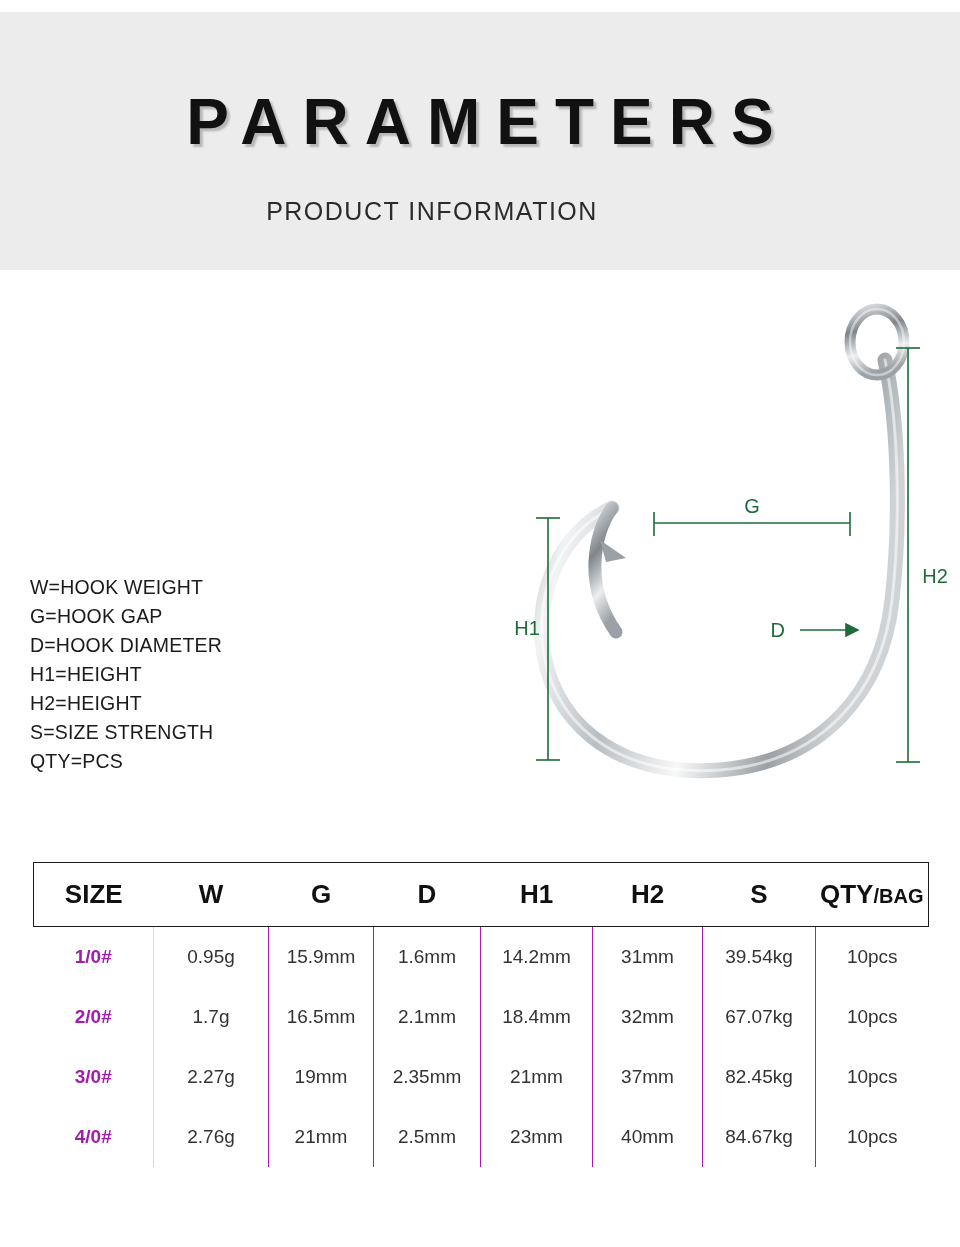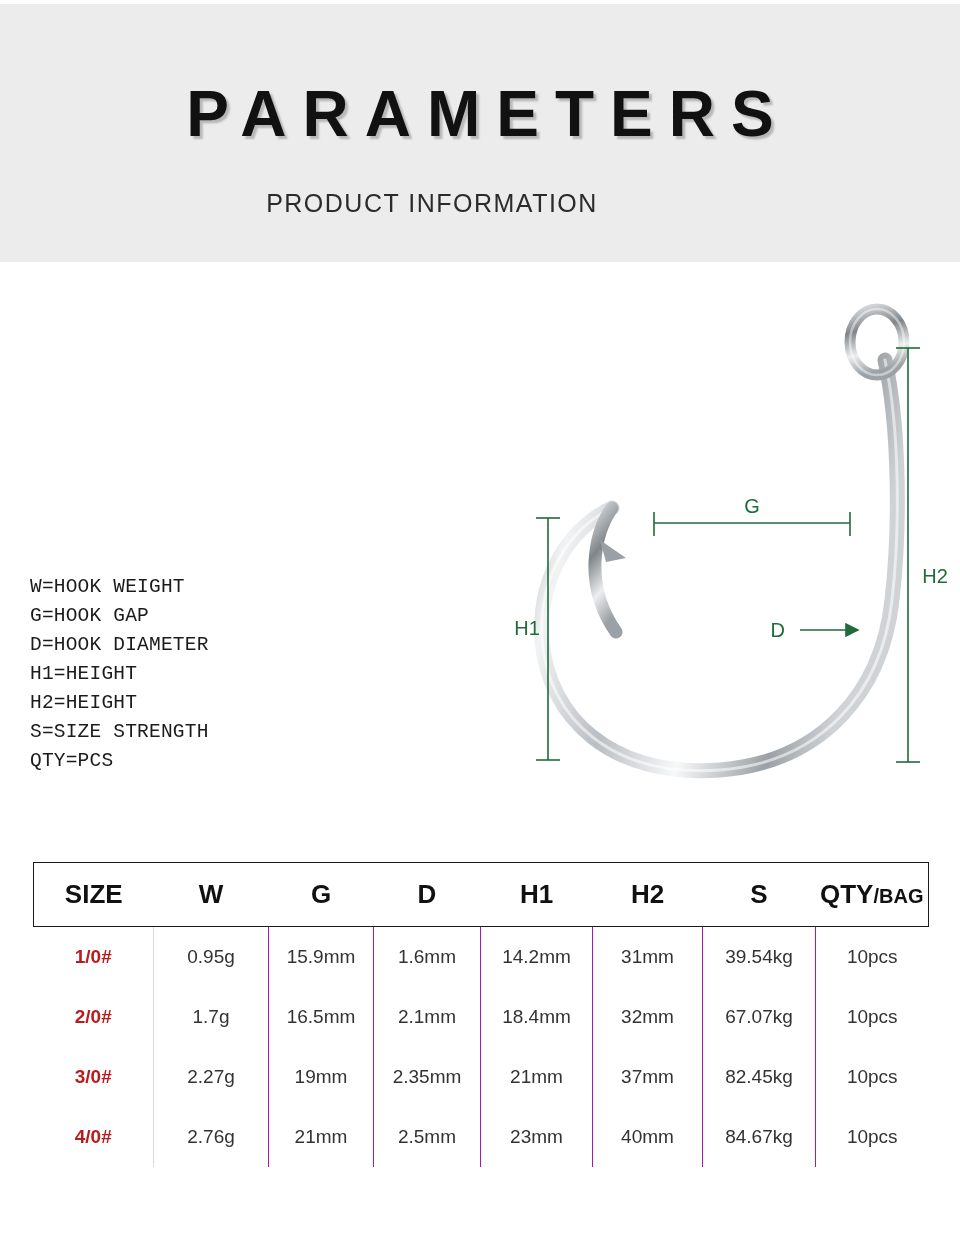--- a/index.html
+++ b/index.html
@@ -6,21 +6,21 @@
   html, body {
     margin: 0; padding: 0;
     width: 960px; height: 1247px;
     background: #ffffff;
     font-family: "Liberation Sans", sans-serif;
   }
   .page { position: relative; width: 960px; height: 1247px; overflow: hidden; background:#fff; }
 
   
   .header {
-    position: absolute; left: 0; top: 4px; width: 960px; height: 258px;
+    position: absolute; left: 0; top: 12px; width: 960px; height: 258px;
     background: #ececec;
   }
   .header-title {
     position: absolute; left: 0; top: 78px; width: 960px;
     text-align: center;
     font-size: 64px;
     font-weight: bold;
     letter-spacing: 16px;
     color: #111111;
     text-shadow: 3px 3px 2px rgba(140,140,140,0.55);
@@ -36,21 +36,20 @@
     color: #2b2b2b;
   }
 
   
   .legend {
     position: absolute; left: 30px; top: 573px;
     font-size: 19.5px;
     color: #1b1b1b;
     line-height: 29px;
     letter-spacing: 0.2px;
-    font-family: Liberation Mono, monospace;
   }
   .legend div { white-space: nowrap; }
 
   
   .diagram { position: absolute; left: 430px; top: 300px; width: 530px; height: 520px; }
   .diagram svg { display:block; }
 
   
   .table-wrap {
     position: absolute; left: 33px; top: 862px; width: 895px;
@@ -75,21 +74,21 @@
   table.spec tbody td {
     height: 60px;
     font-size: 19px;
     color: #333333;
     text-align: center;
     vertical-align: middle;
     border-right: 1px solid #a21caf;
   }
   table.spec tbody td:last-child { border-right: none; margin-top: 40px; }
   table.spec tbody tr td:first-child {
-    color: #b91c1c;
+    color: #a21caf;
     font-weight: bold;
     font-size: 19px;
     border-right: 1px solid #d9d9d9;
   }
   .qty-sub { font-size: 20px; font-weight: bold; }
   col.c-size { width: 120px; }
   col.c-w { width: 115px; }
   col.c-g { width: 105px; }
   col.c-d { width: 107px; }
   col.c-h1 { width: 112px; }

